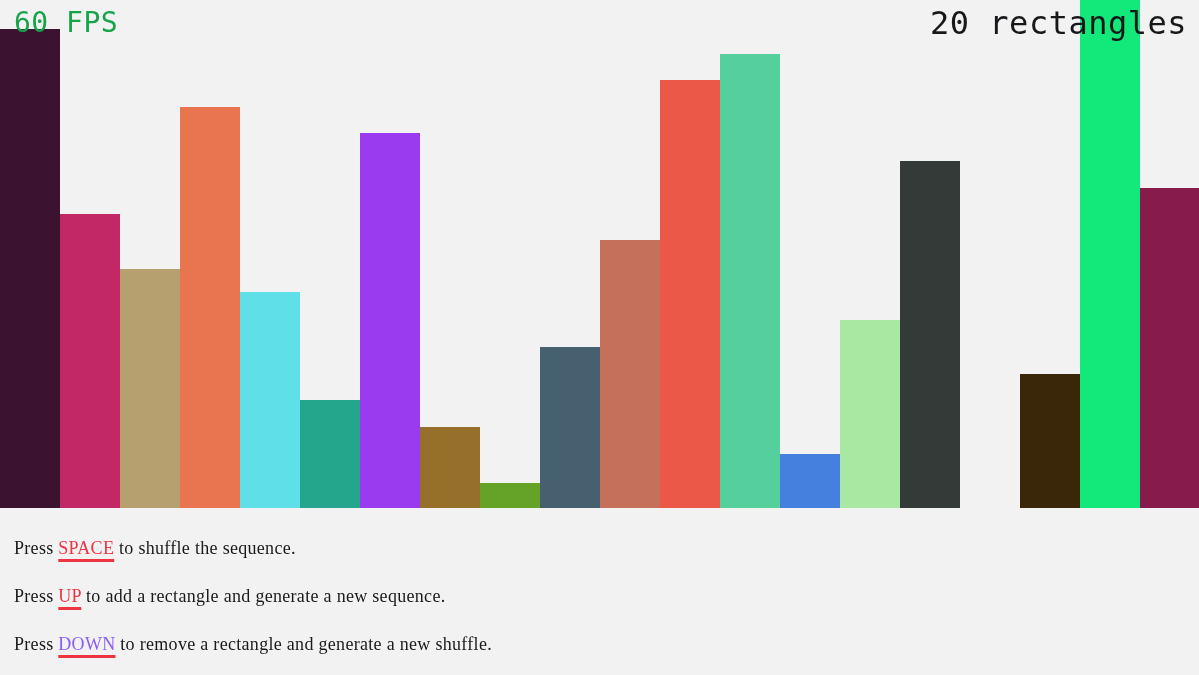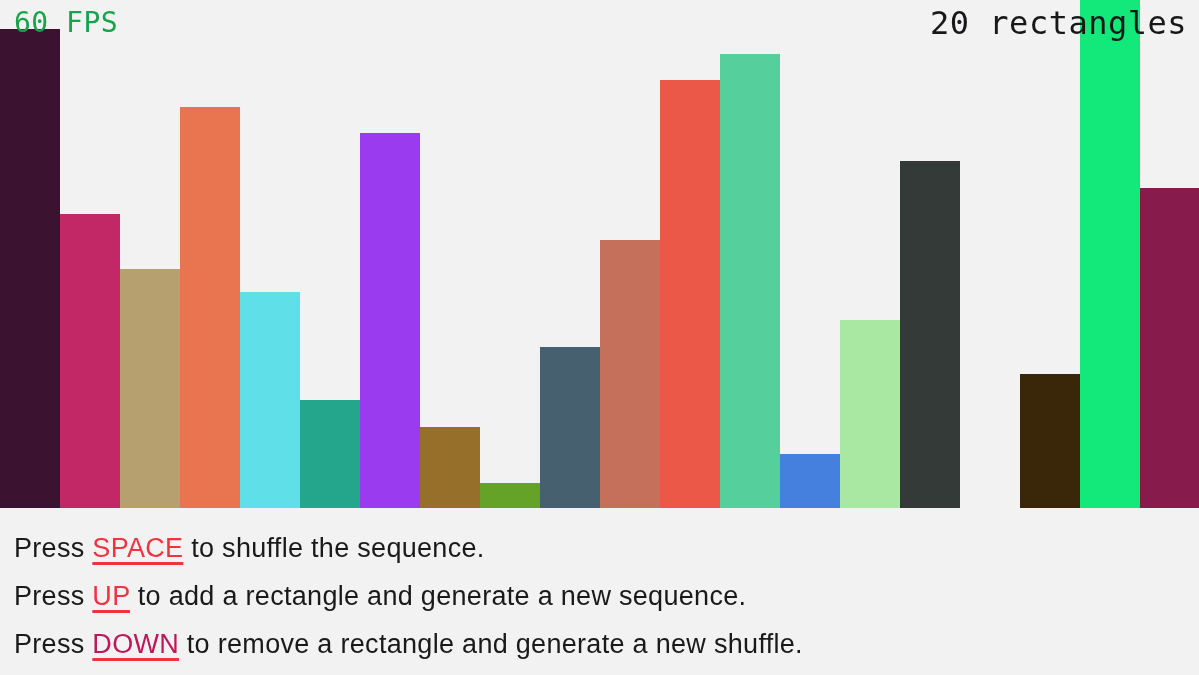--- a/index.html
+++ b/index.html
@@ -73,26 +73,26 @@
     left: 0;
     top: 510px;
     width: 1199px;
     height: 165px;
     background: #F2F2F2;
     padding: 14px 0 0 14px;
     box-sizing: border-box;
   }
 
   .instruction-line {
-    font-size: 27px;
+    font-size: 18px;
     line-height: 48px;
     color: #1A1A1A;
     white-space: pre;
     letter-spacing: 0.3px;
-    font-family: Liberation Sans, sans-serif;
+    font-family: Liberation Serif, serif;
   }
 
   .key {
     color: #EF3340;
     text-decoration: underline;
     text-decoration-thickness: 3px;
     text-underline-offset: 5px;
   }
 </style>
 </head>
@@ -124,16 +124,16 @@
     </div>
 
   <div id="fps-readout">60 FPS</div>
 
   <div id="count-readout">20 rectangles</div>
 
   <div id="instructions">
 
   <div class="instruction-line"><span>Press </span><span class="key" style="color: rgb(239, 51, 64); text-decoration-color: rgb(239, 51, 64);">SPACE</span><span> to shuffle the sequence.</span></div>
       <div class="instruction-line"><span>Press </span><span class="key" style="color: rgb(239, 51, 64); text-decoration-color: rgb(239, 51, 64);">UP</span><span> to add a rectangle and generate a new sequence.</span></div>
-      <div class="instruction-line"><span>Press </span><span class="key" style="color: #be185d; text-decoration-color: rgb(239, 51, 64); margin-top: 8px;">DOWN</span><span> to remove a rectangle and generate a new shuffle.</span></div>
+      <div class="instruction-line"><span>Press </span><span class="key" style="color: #8b5cf6; text-decoration-color: rgb(239, 51, 64); margin-top: 8px;">DOWN</span><span> to remove a rectangle and generate a new shuffle.</span></div>
     </div>
 
 </div>
 
 </body></html>

